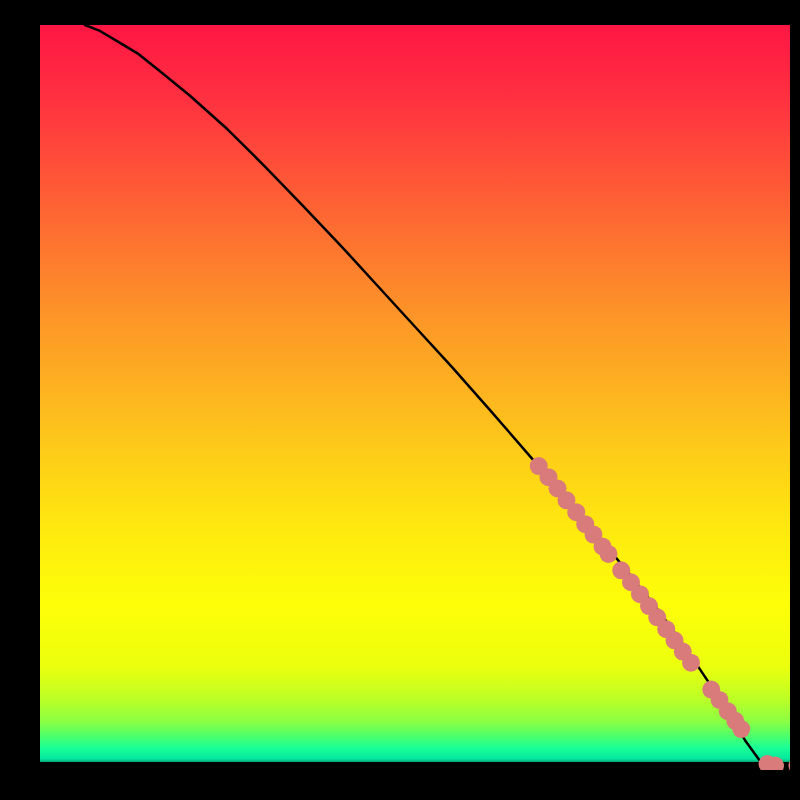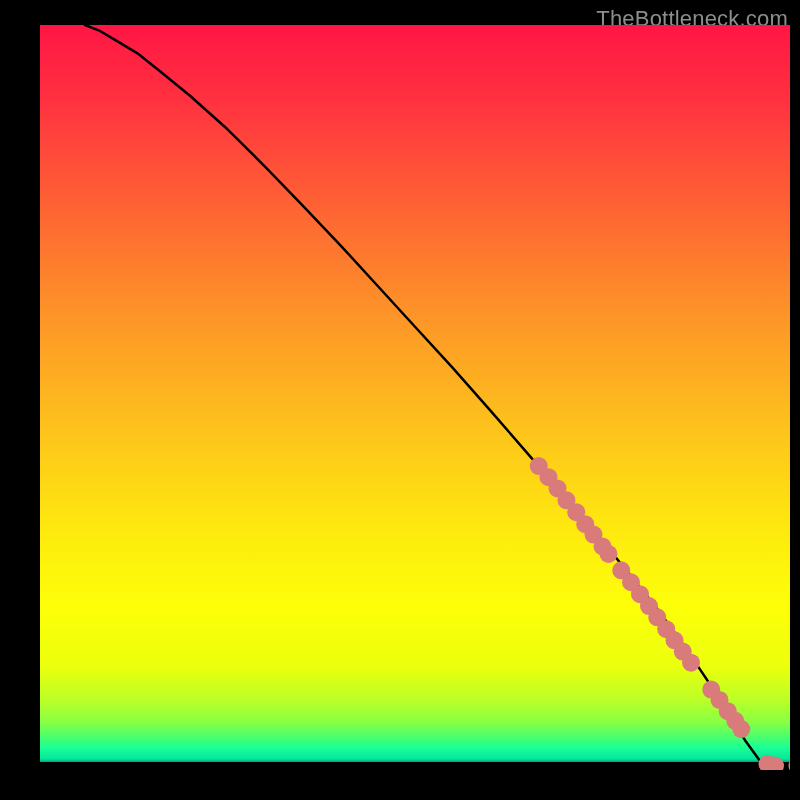--- a/index.html
+++ b/index.html
@@ -35,23 +35,20 @@
     color: #8d8d8d;
     letter-spacing: 0.2px;
   }
   svg { display: block; }
 </style>
 </head>
 <body>
 
 <div class="frame">
 
-  <div class="watermark">
-    <span>TheBottleneck.com</span>
-  </div>
 
   <div class="plot-area">
     <svg id="plot-svg" width="750" height="745" viewBox="0 0 750 745">
         <defs>
           <linearGradient id="bg-grad" x1="0" y1="0" x2="0" y2="1">
             <stop offset="0%" stop-color="#ff1644"></stop>
             <stop offset="10%" stop-color="#ff3140"></stop>
             <stop offset="25%" stop-color="#fe6533"></stop>
             <stop offset="40%" stop-color="#fd9827"></stop>
             <stop offset="55.00000000000001%" stop-color="#fdc51b"></stop>

